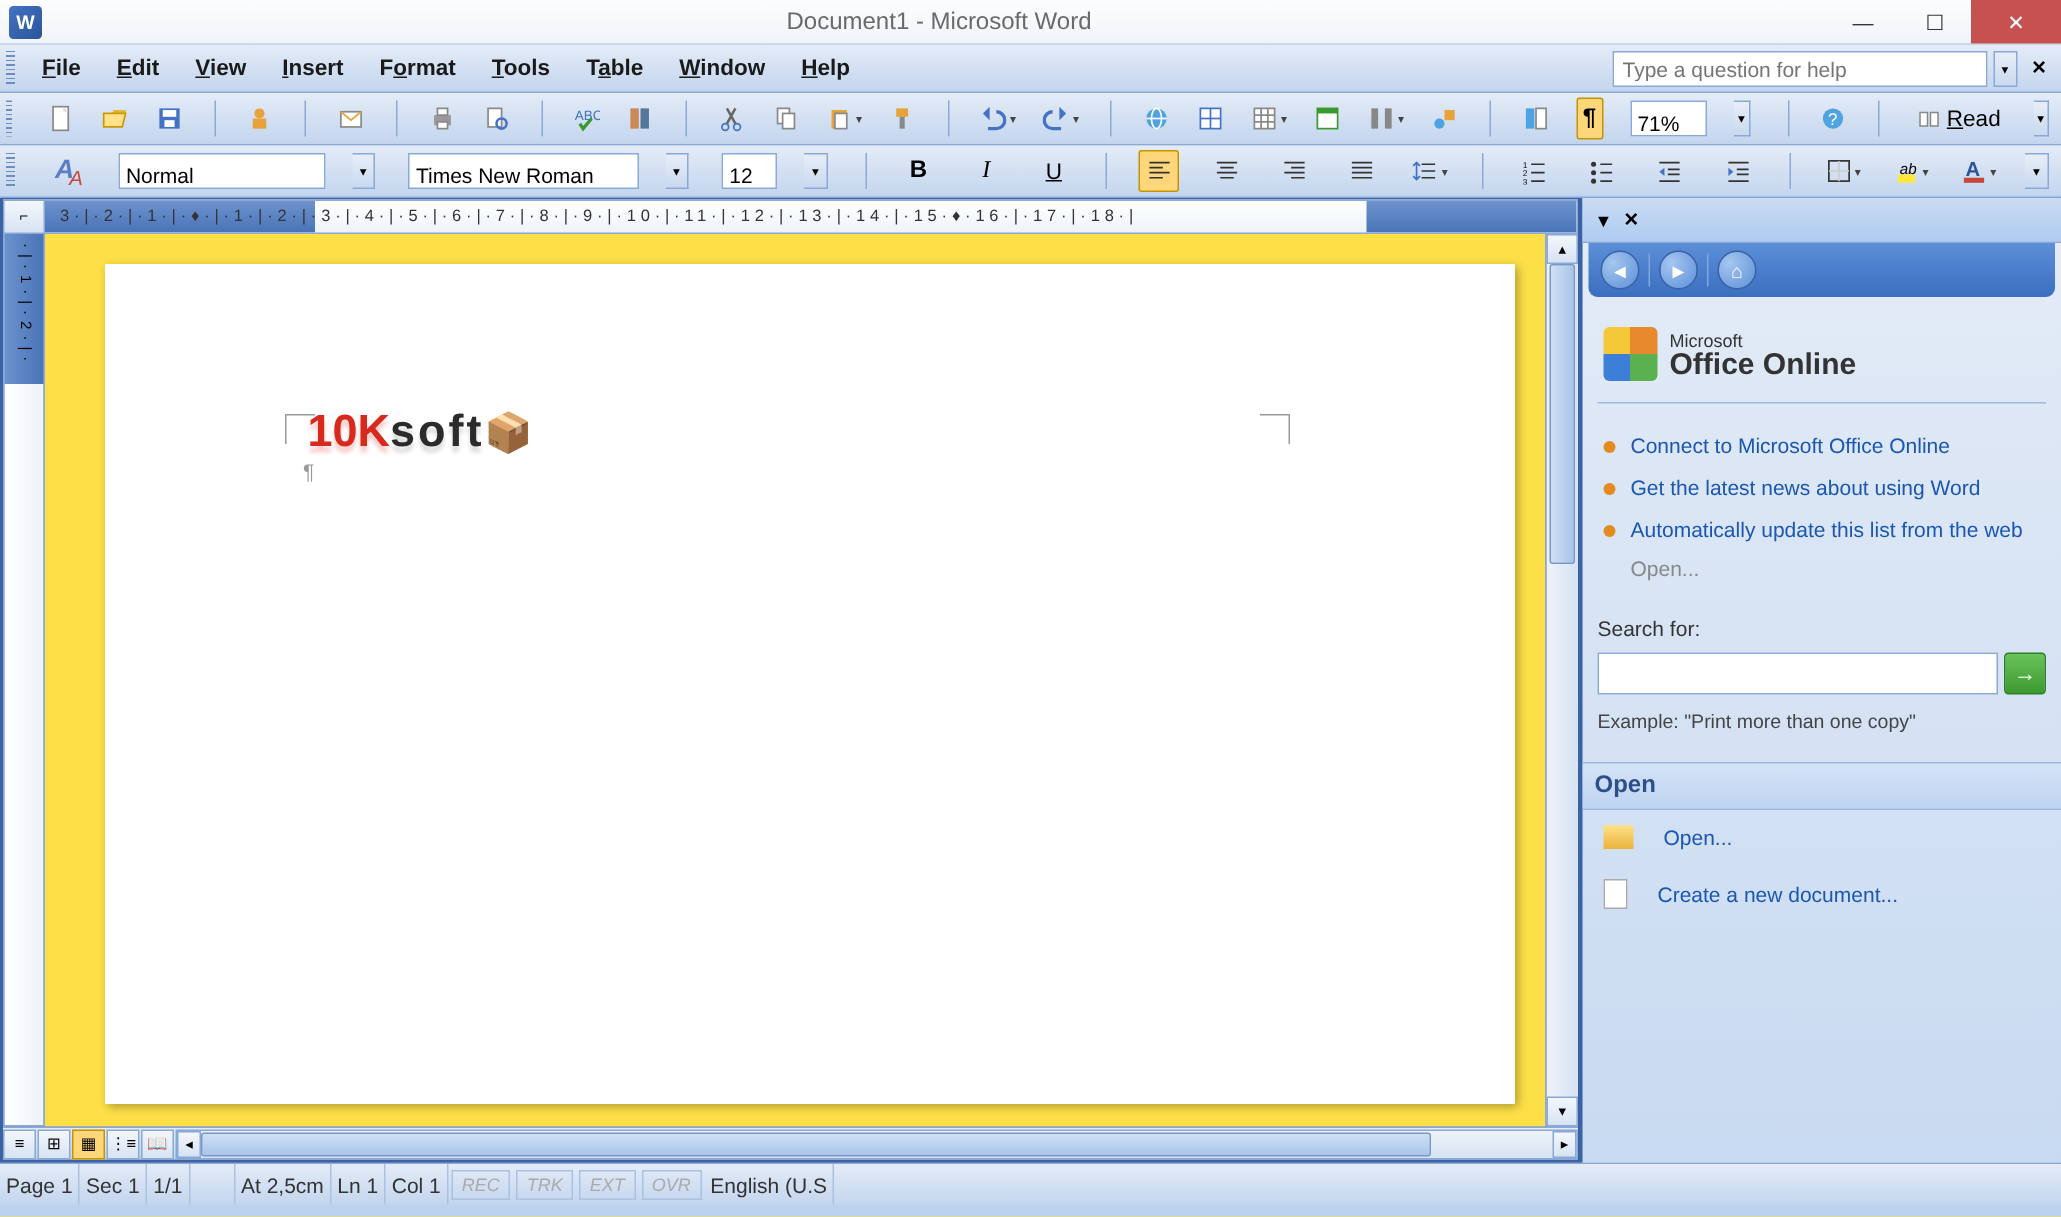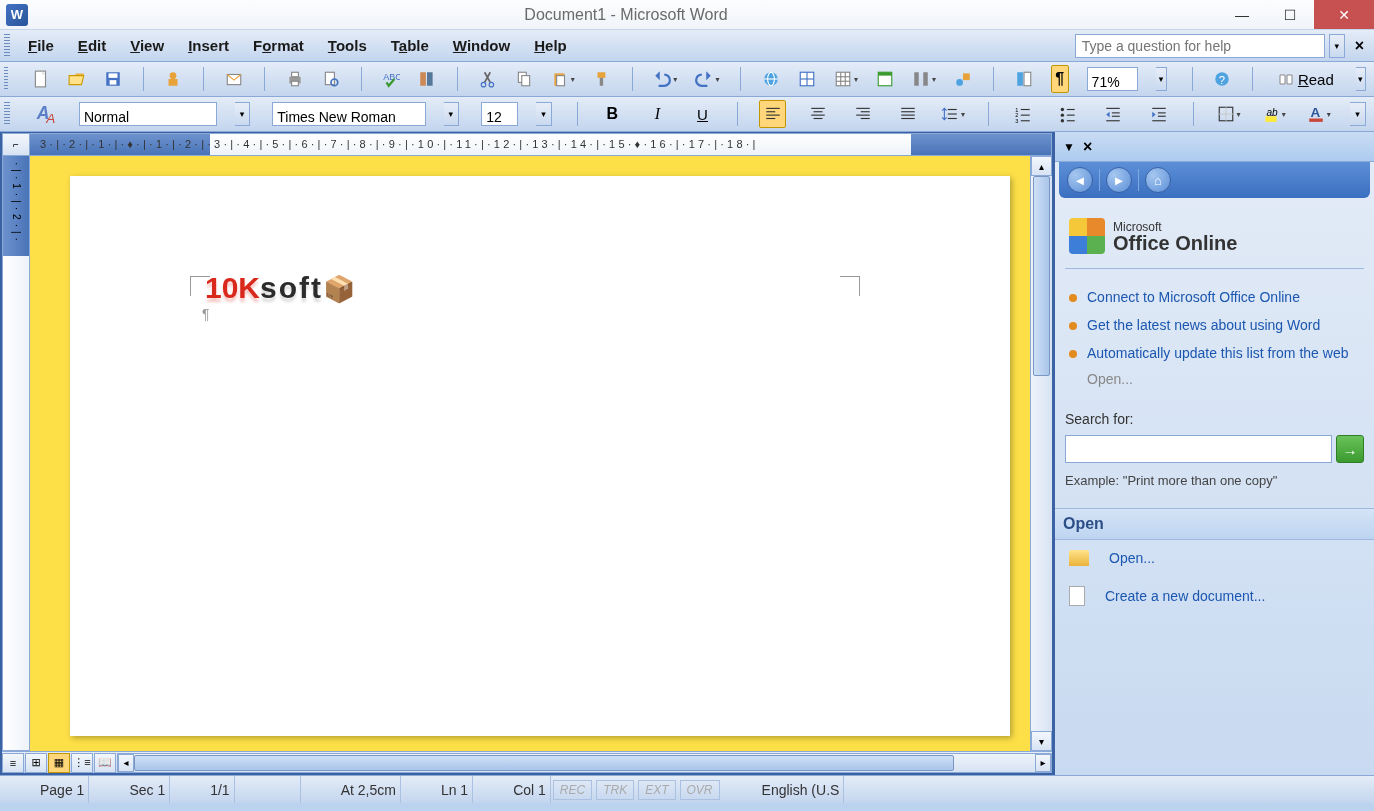--- a/index.html
+++ b/index.html
@@ -99,21 +99,21 @@
 .go-btn { width: 28px; height: 28px; background: linear-gradient(#6ac35a,#3b9a2f); border: 1px solid #2f7f26; color: #fff; display: flex; align-items: center; justify-content: center; font-size: 15px; border-radius: 3px; }
 .example { font-size: 13px; color: #444; padding: 6px 0 12px 0; }
 .tp-section-h { background: linear-gradient(#d5e3f6,#bdd4f1); padding: 6px 8px; font-size: 16px; font-weight: bold; color: #2d4f88; border-top: 1px solid #9db9df; border-bottom: 1px solid #9db9df; margin: 8px -10px 0 -10px; }
 .open-item { display: flex; align-items: center; gap: 20px; padding: 10px 4px; font-size: 14px; }
 .open-item a { color: #1b57b0; text-decoration: none; }
 .folder-icon { width: 20px; height: 16px; background: linear-gradient(#ffe28a,#eab33a); border-radius: 2px 2px 0 0; position: relative; }
 .doc-icon { width: 16px; height: 20px; background: #fff; border: 1px solid #aaa; position: relative; }
 
 
 .statusbar { height: 28px; background: linear-gradient(#e4ecf7,#c3d5ee); display: flex; align-items: center; border-top: 1px solid #8aa9d6; font-size: 14px; color: #333; }
-.status-cell { padding: 0 4px; height: 100%; display: flex; align-items: center; border-right: 1px solid #aac1e2; margin-left: 36px; }
+.status-cell { padding: 0 4px; height: 100%; display: flex; align-items: center; border-right: 1px solid #aac1e2; }
 .status-cell.dim { color: #aaa; }
 .status-cell.boxed { border: 1px solid #aac1e2; padding: 0 6px; height: 20px; margin: 0 2px; font-size: 12px; font-style: italic; }
 </style>
 </head>
 <body>
 
 <div class="titlebar">
   <div class="app-icon">W</div>
   <div class="title-text">Document1 - Microsoft Word</div>
   <div class="win-controls">

